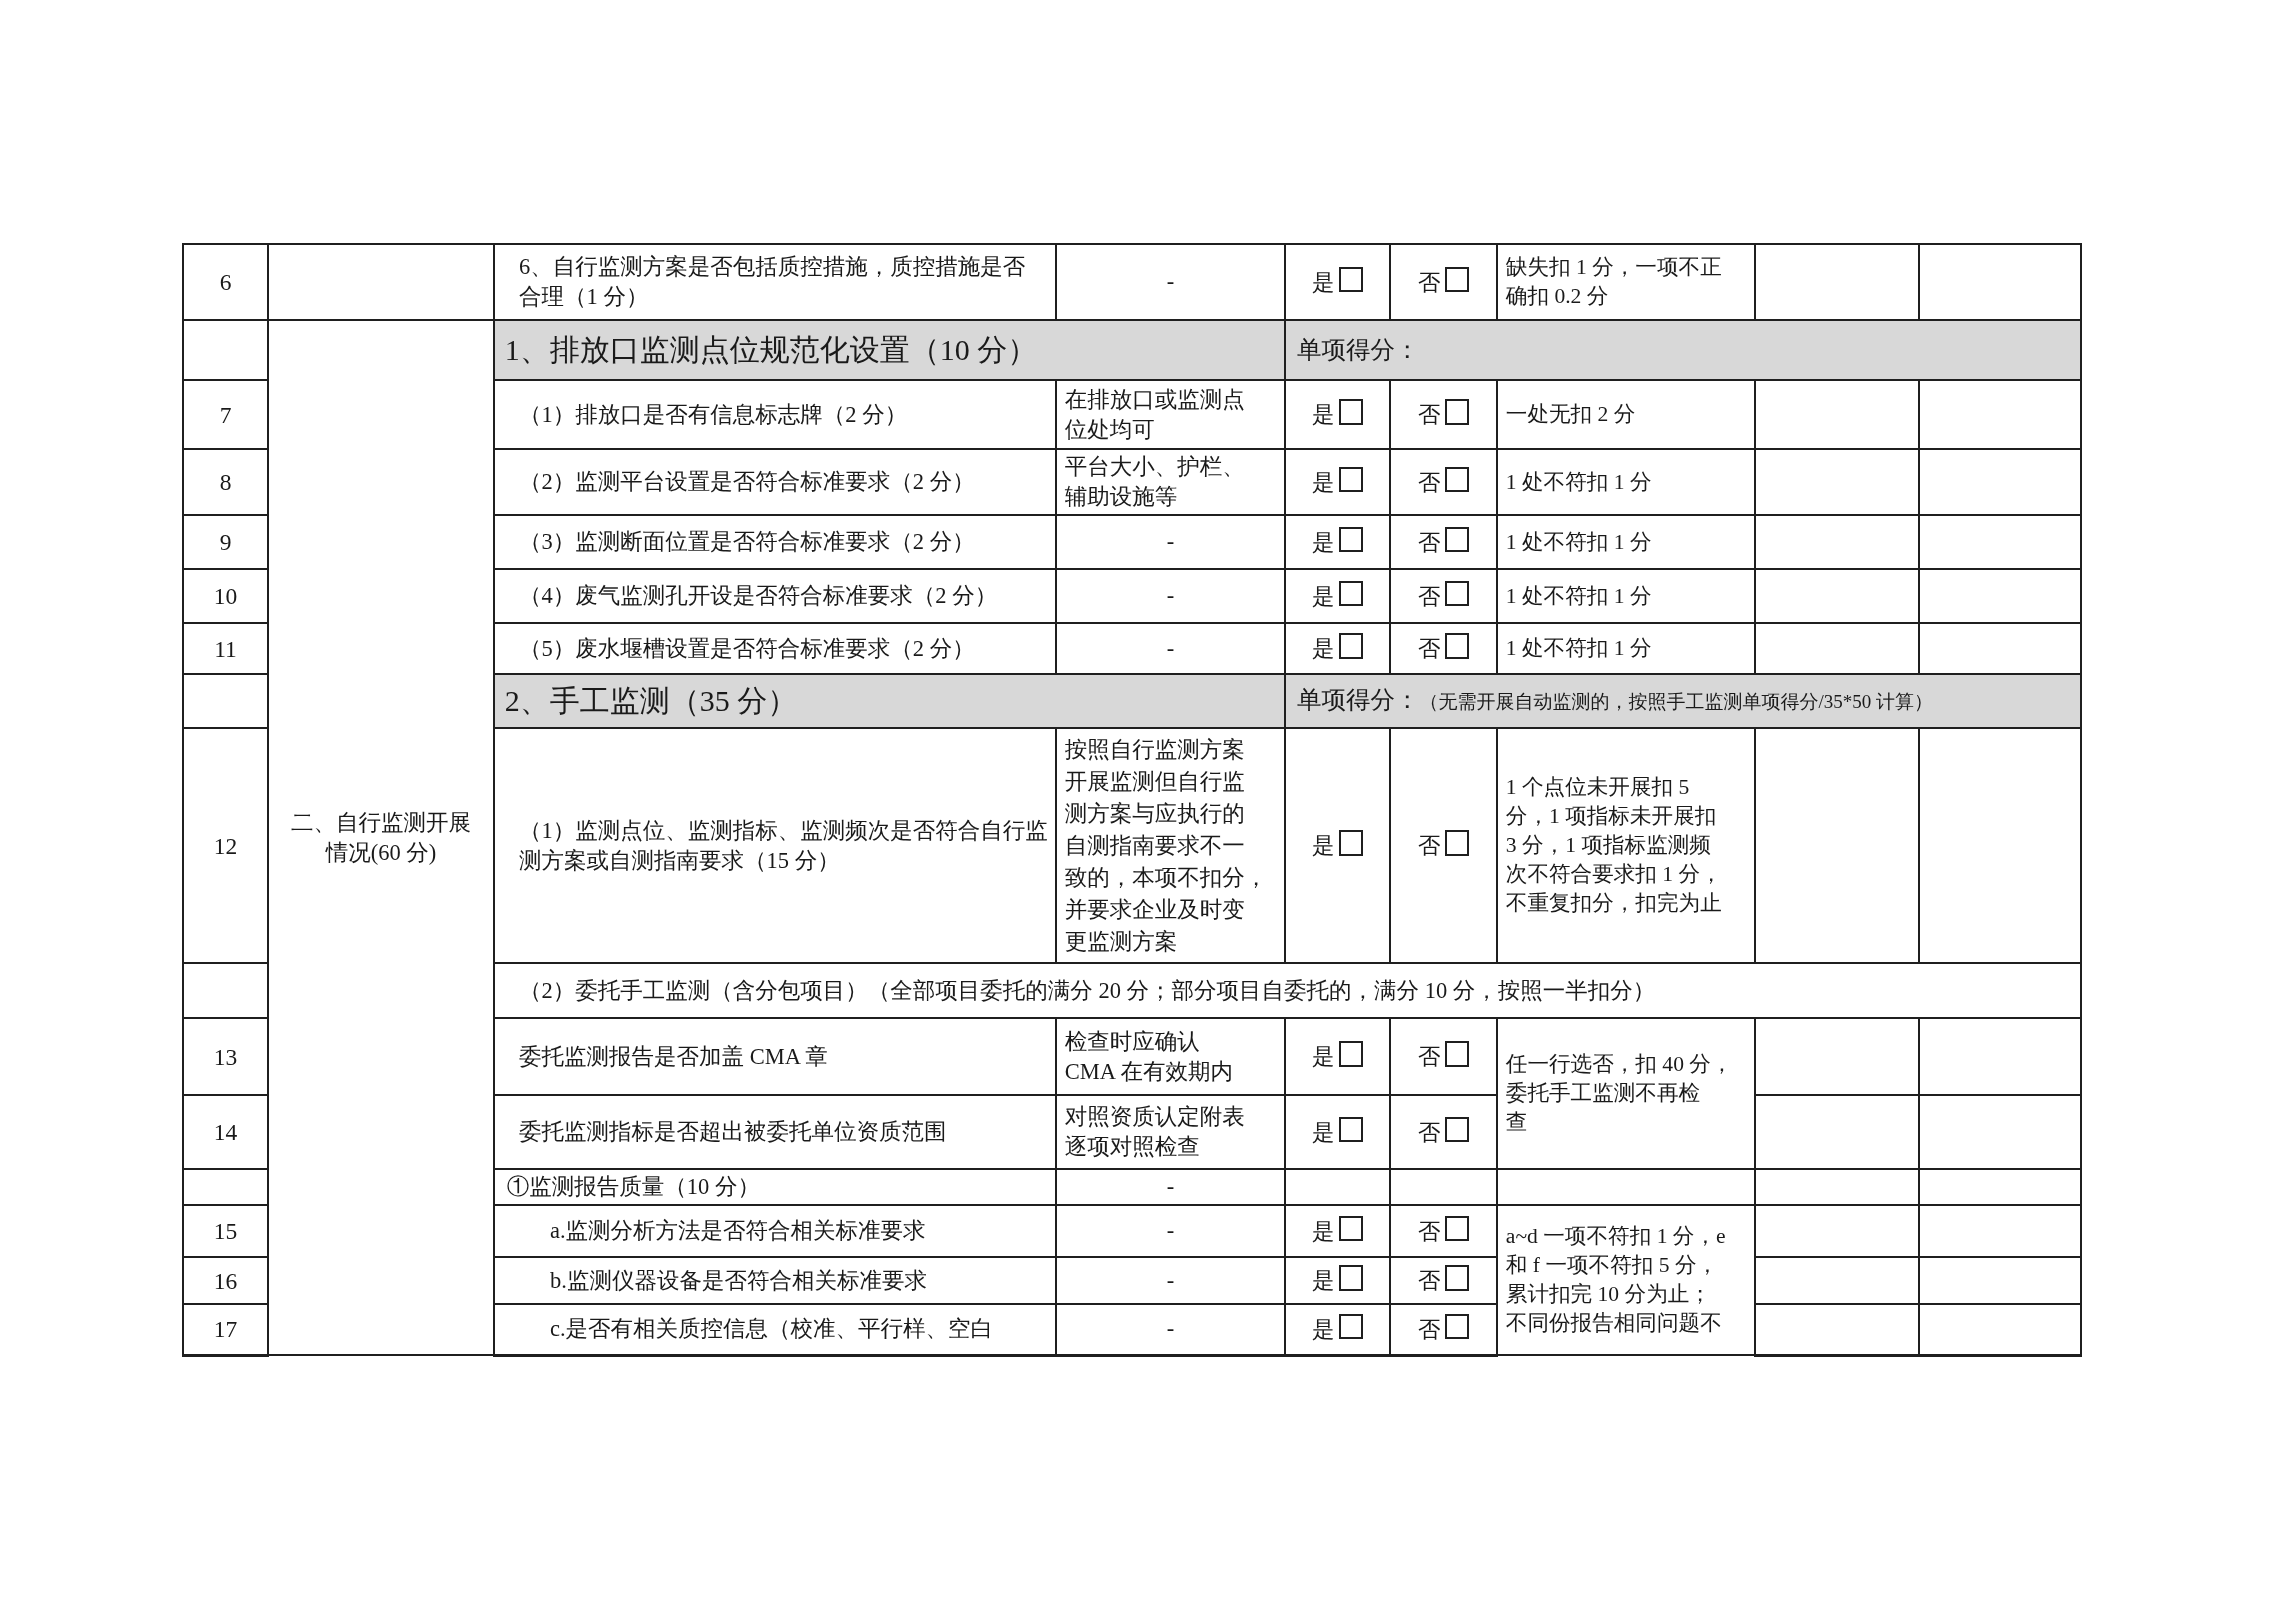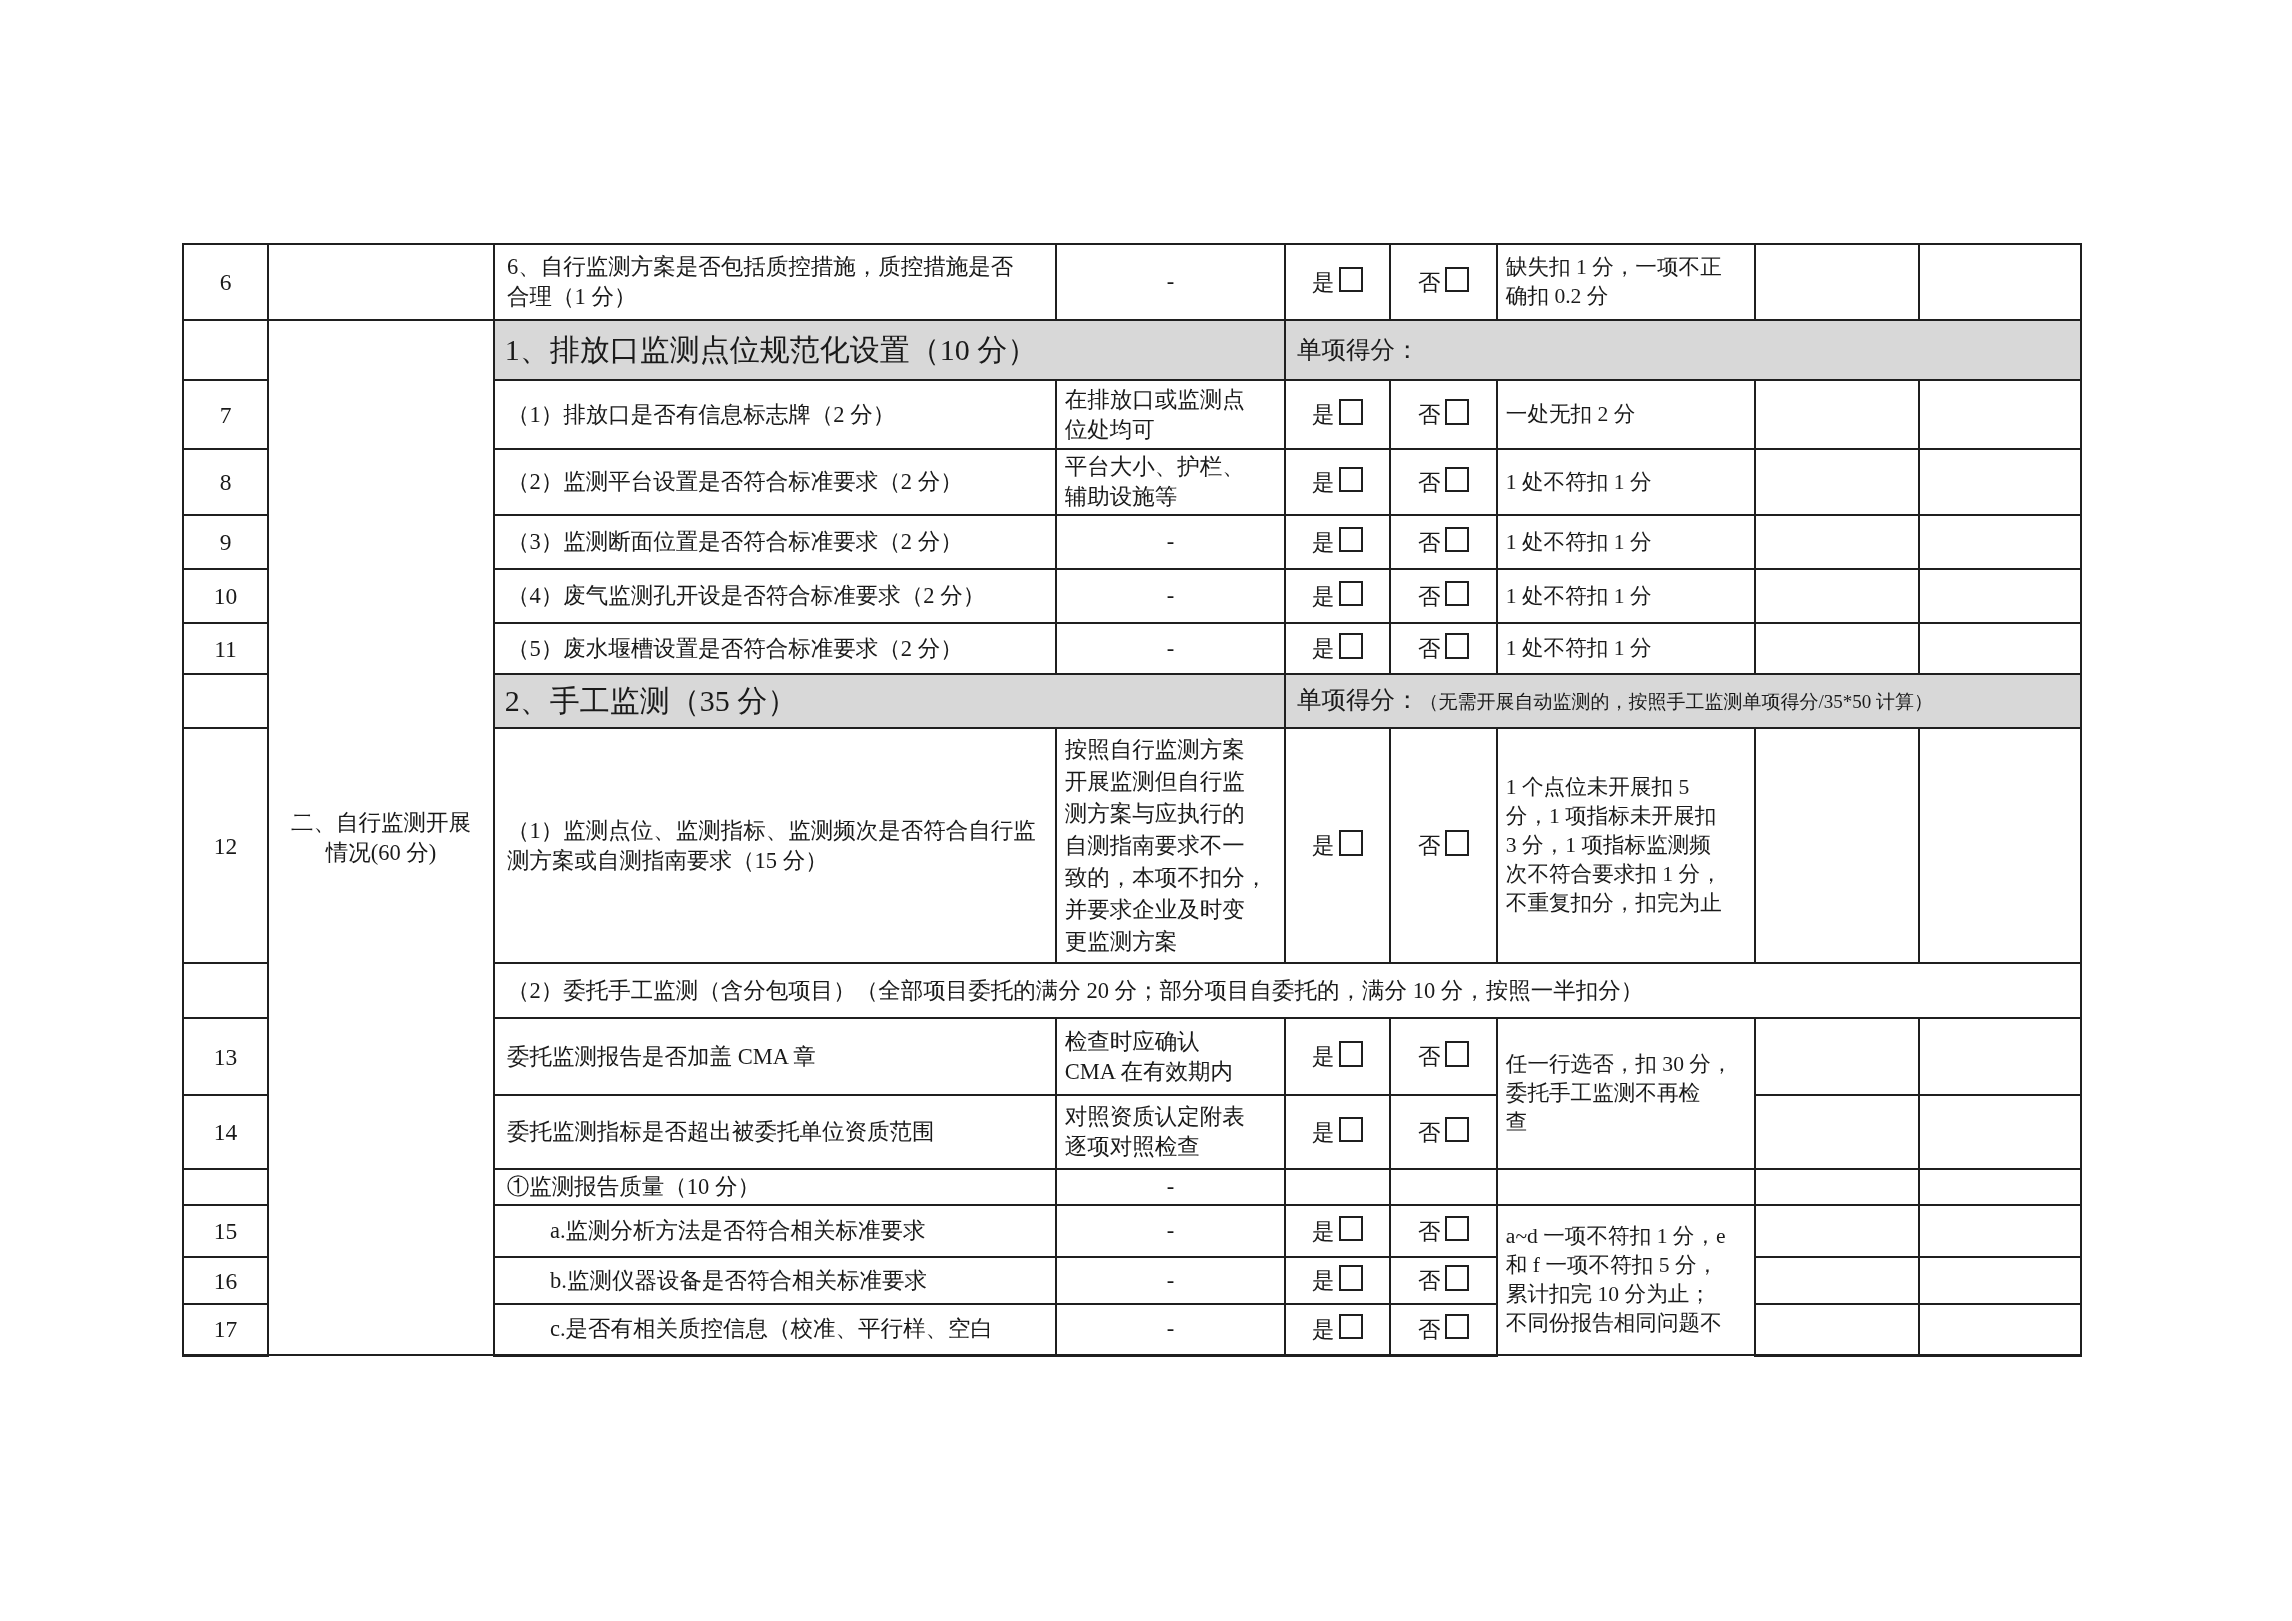--- a/index.html
+++ b/index.html
@@ -4,21 +4,21 @@
 <style>
   html,body{margin:0;padding:0;background:#ffffff;}
   .page{position:relative;width:2293px;height:1621px;background:#ffffff;overflow:hidden;
         font-family:"Liberation Serif","DejaVu Serif",serif;color:#1a1a1a;}
   table.review{position:absolute;left:182px;top:243px;width:1898px;
         border-collapse:collapse;table-layout:fixed;}
   td{border:2px solid #1f1f1f;vertical-align:middle;font-size:22.5px;line-height:30px;
      overflow:hidden;padding:2px 7.8px;white-space:pre-line;word-break:break-all;}
   td.num{text-align:center;padding:0;font-size:23.5px;}
   td.cat{text-align:center;padding:0 5.9px;}
-  td.desc{text-align:left;padding-left:12px;padding-right:3.9px;}
+  td.desc{text-align:left;padding-left:24px;padding-right:3.9px;}
   td.desc-indent{text-align:left;padding-left:55px;padding-right:3.9px;}
   td.desc-tight{text-align:left;padding-left:11.8px;padding-right:3.9px;}
   td.remark{text-align:left;padding:0 7.8px;}
   td.remark-c{text-align:center;padding:0 3.9px;}
   td.chk{text-align:center;padding:0;white-space:nowrap;}
   td.ded{text-align:left;font-size:21.6px;line-height:29px;padding:0 7.8px;}
   td.blank{padding:0;}
   td.ghead{background:#d8d8d8;text-align:left;padding-left:9.8px;font-size:30px;}
   td.gscore{background:#d8d8d8;text-align:left;padding-left:11px;font-size:24.5px;}
   .score-note{font-size:19px;}
@@ -163,21 +163,21 @@
         <td class="desc" colspan="7">（2）委托手工监测（含分包项目）（全部项目委托的满分 20 分；部分项目自委托的，满分 10 分，按照一半扣分）</td>
       </tr>
 
       <tr class="hr13">
         <td class="num">13</td>
         <td class="desc">委托监测报告是否加盖 CMA 章</td>
         <td class="remark">检查时应确认
 CMA 在有效期内</td>
         <td class="chk"><span>是</span><span class="cbox"></span></td>
         <td class="chk"><span>否</span><span class="cbox"></span></td>
-        <td class="ded" rowspan="2">任一行选否，扣 30 分，
+        <td class="ded" rowspan="2">任一行选否，扣 40 分，
 委托手工监测不再检
 查</td>
         <td class="blank"></td>
         <td class="blank"></td>
       </tr>
 
       <tr class="hr14">
         <td class="num">14</td>
         <td class="desc">委托监测指标是否超出被委托单位资质范围</td>
         <td class="remark">对照资质认定附表

